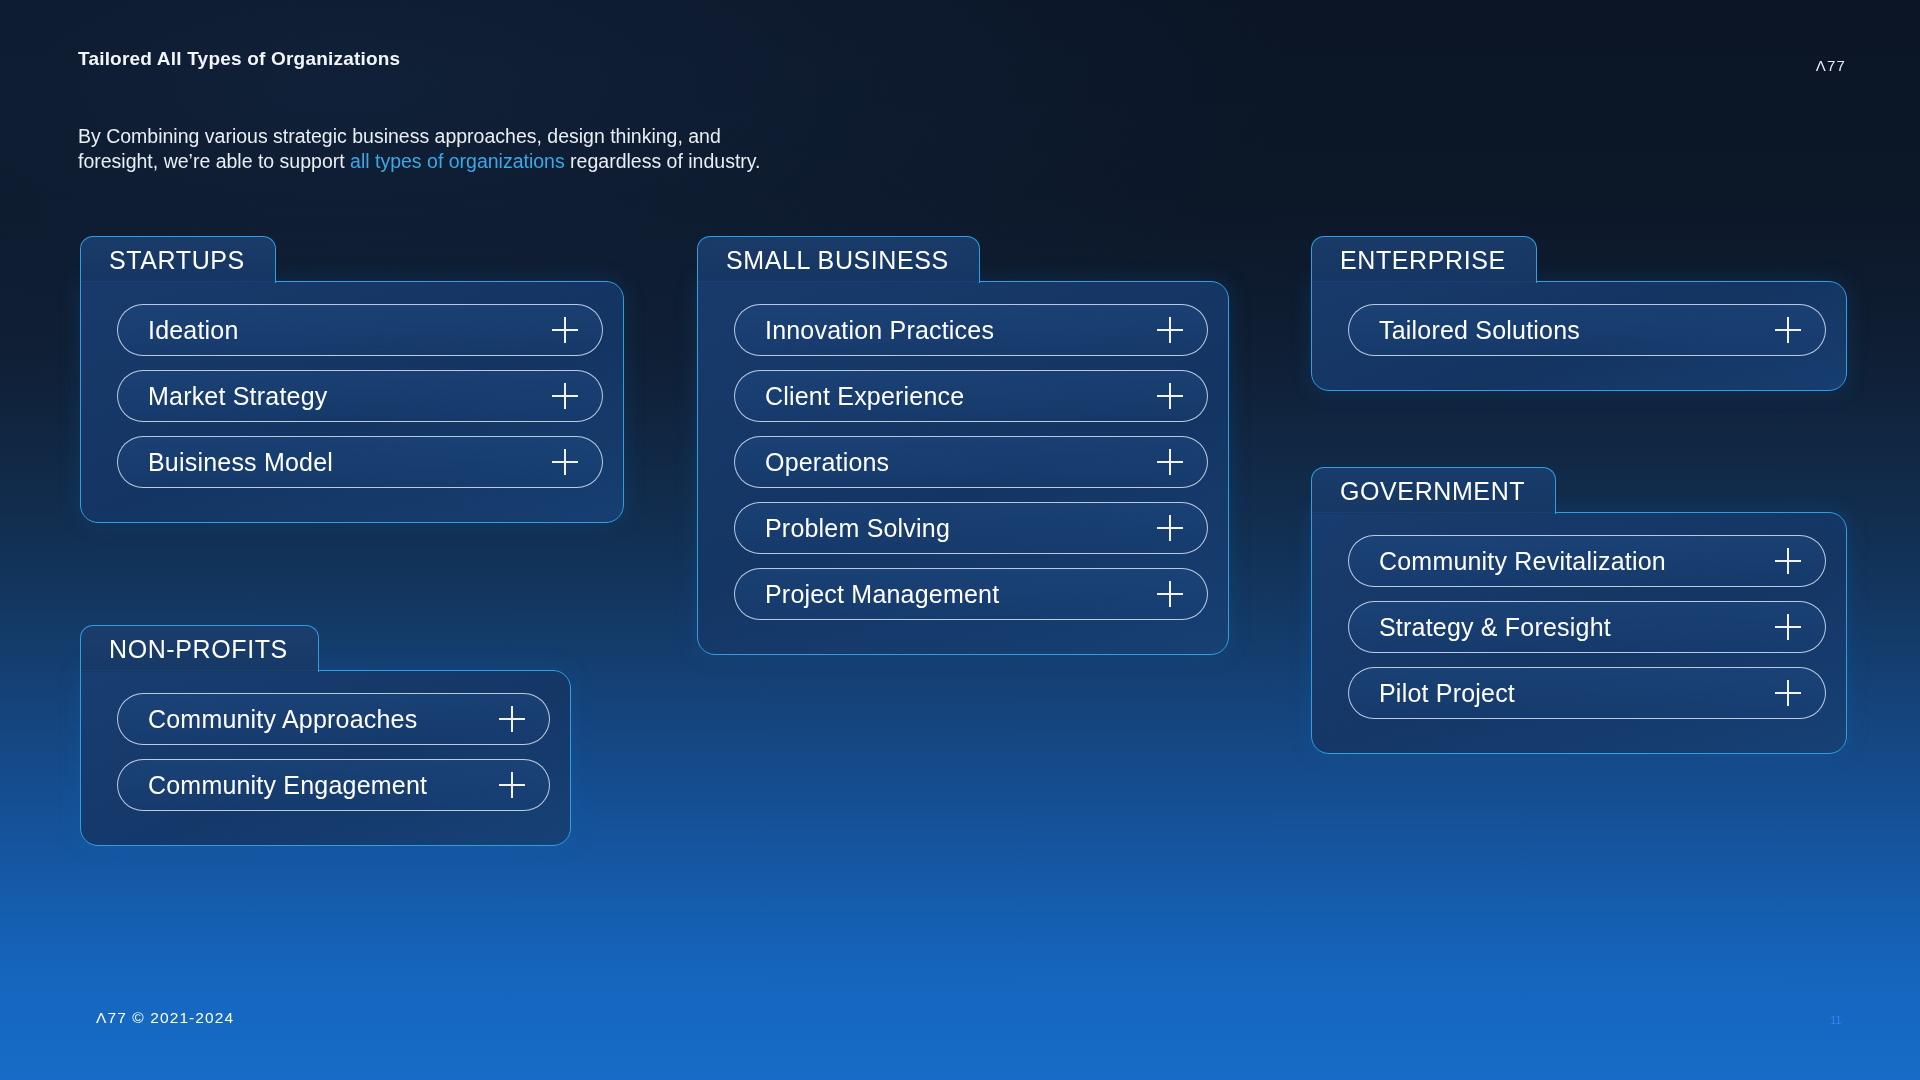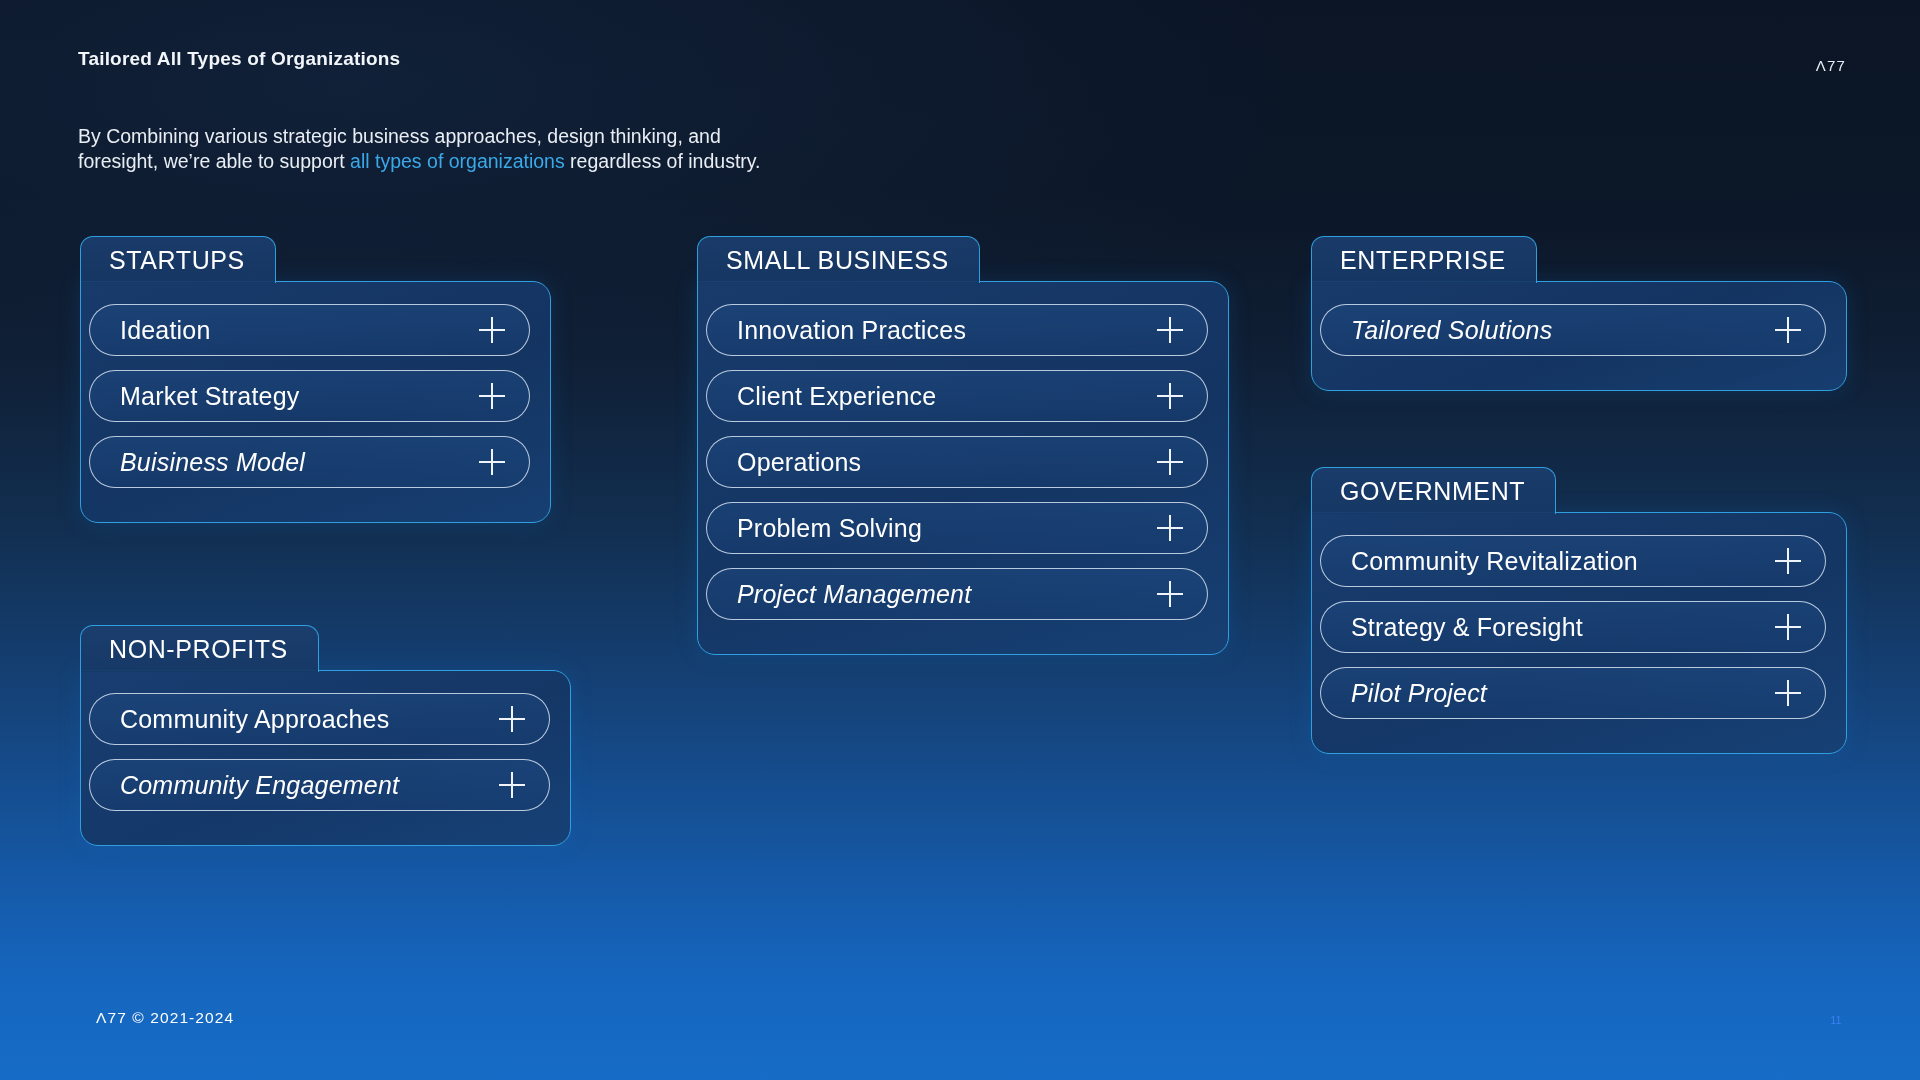--- a/index.html
+++ b/index.html
@@ -80,21 +80,21 @@
     color:#ffffff;
     z-index:3;
   }
 
   .card-body {
     position:relative;
     margin-top:-1.6px;
     border:1.6px solid #2f9fe0;
     border-radius:0 18px 18px 18px;
     background:linear-gradient(160deg, rgba(25,61,112,.93) 0%, rgba(20,54,101,.93) 55%, rgba(23,64,116,.93) 100%);
-    padding:22px 20px 22px 8px;
+    padding:22px 20px 22px 36px;
     box-shadow:0 0 22px rgba(25,105,180,.22);
     z-index:2;
   }
 
   
   .card-body::before {
     content:"";
     position:absolute;
     left:-1.6px; top:-1.6px;
     width:20px; height:3px;
@@ -106,21 +106,21 @@
     align-items:center;
     justify-content:space-between;
     border:1px solid rgba(226,238,250,.80);
     border-radius:999px;
     background:linear-gradient(180deg, rgba(31,73,128,.55) 0%, rgba(24,62,114,.45) 100%);
     padding:0 24px 0 30px;
     height:52px;
     margin-bottom:14px;
   }
 
-  .row:last-child { margin-bottom:12px;font-style:italic; }
+  .row:last-child { margin-bottom:12px; }
 
   .row-label {
     font-size:25px;
     font-weight:400;
     letter-spacing:.2px;
     color:#ffffff;
     white-space:nowrap;
   }
 
   .plus-icon {
@@ -131,21 +131,21 @@
   }
   .plus-icon::before, .plus-icon::after {
     content:"";
     position:absolute;
     background:#eef4fa;
   }
   .plus-icon::before { left:0; top:12px; width:26px; height:2px; }
   .plus-icon::after  { top:0; left:12px; height:26px; width:2px; }
 
   
-  #card-startups   { left:80px;  top:236px; width:471px; }
+  #card-startups   { left:80px;  top:236px; width:544px; }
   #card-nonprofits { left:80px;  top:625px; width:491px; }
   #card-small      { left:697px; top:236px; width:532px; }
   #card-enterprise { left:1311px;top:236px; width:536px; }
   #card-government { left:1311px;top:467px; width:536px; }
 
   
   .footer-left {
     position:absolute; left:96px; bottom:53px;
     font-size:15.5px;
     letter-spacing:1.1px;

